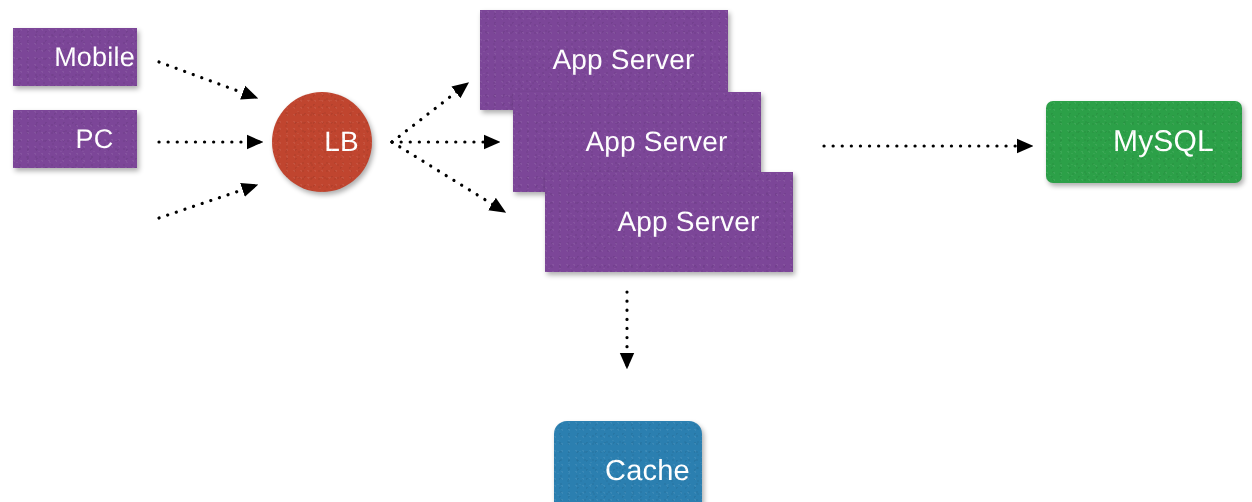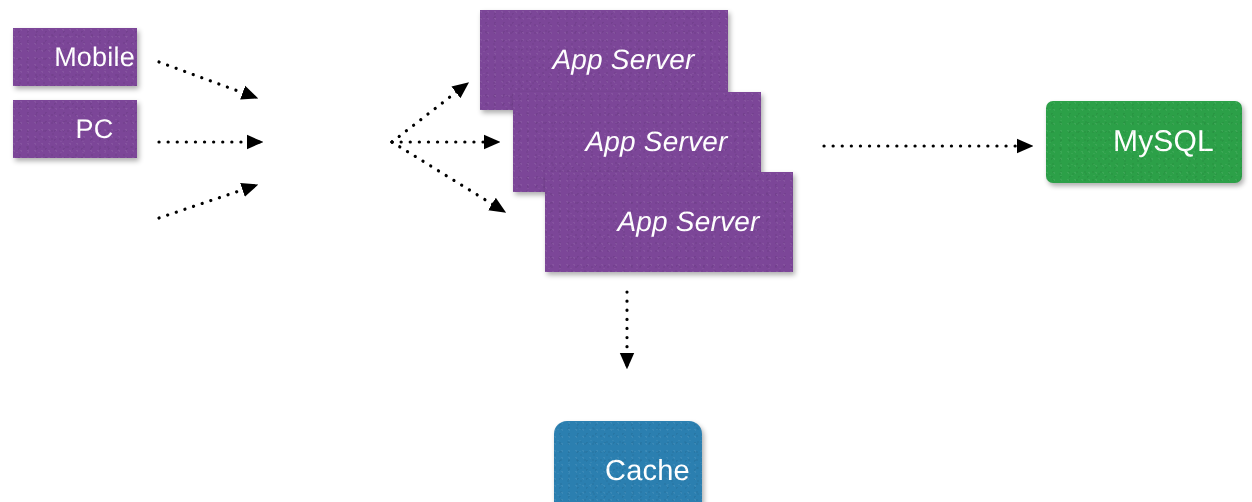--- a/index.html
+++ b/index.html
@@ -53,21 +53,20 @@
   }
   .client-box {
     width: 124px;
     height: 58px;
     font-size: 27px;
   }
   .app-box {
     width: 248px;
     height: 100px;
     font-size: 28px;
-    font-style: italic;
   }
   .lb-circle {
     width: 100px;
     height: 100px;
     border-radius: 50%;
     font-size: 28px;
   }
   .db-box {
     width: 196px;
     height: 82px;
@@ -138,25 +137,28 @@
     </g>
     <g>
       <line class="edge-line" x1="627" y1="292" x2="627" y2="368" marker-end="url(#arrowhead)"></line>
     </g>
   </svg>
 
   <div class="node client-box shadowed" style="left:13px; top:28px; background:#7c4698;">
     <span>Mobile</span>
   </div>
 
-  <div class="node client-box shadowed" style="left:13px; top:100px; background:#7c4698;">
+  <div class="node client-box shadowed" style="left:13px; top:110px; background:#7c4698;">
     <span>PC</span>
   </div>
 
 
+  <div class="node lb-circle shadowed" style="left:272px; top:92px; background:#c0452f;">
+    <span>LB</span>
+  </div>
 
   <div class="node app-box shadowed" style="left:480px; top:10px; background:#7c4698; z-index:3;">
     <span>App Server</span>
   </div>
 
   <div class="node app-box shadowed" style="left:513px; top:92px; background:#7c4698; z-index:4;">
     <span>App Server</span>
   </div>
 
   <div class="node app-box shadowed" style="left:545px; top:172px; background:#7c4698; z-index:5;">

